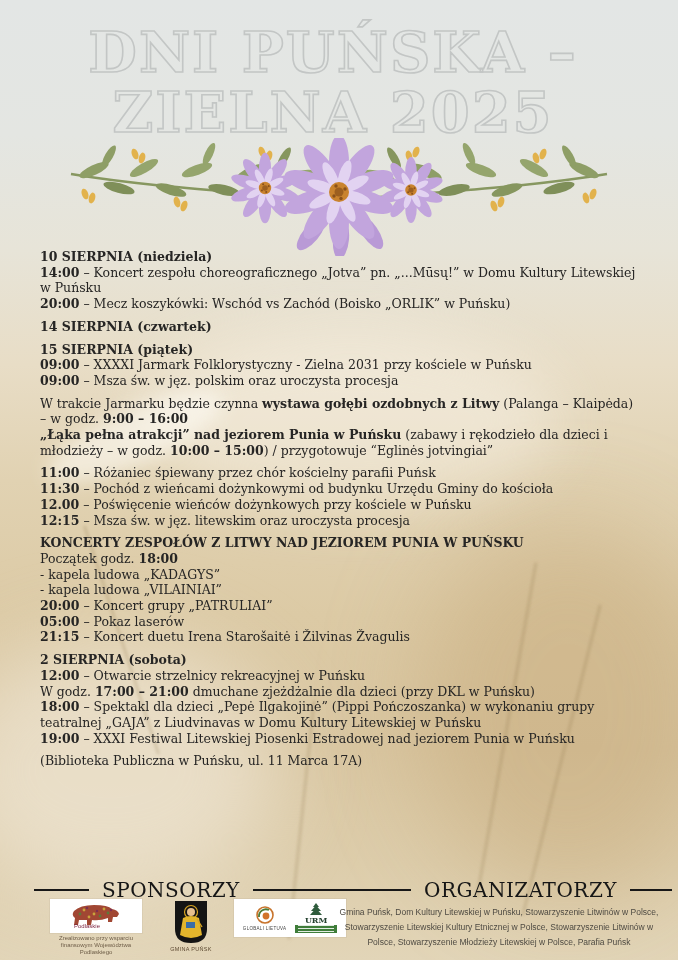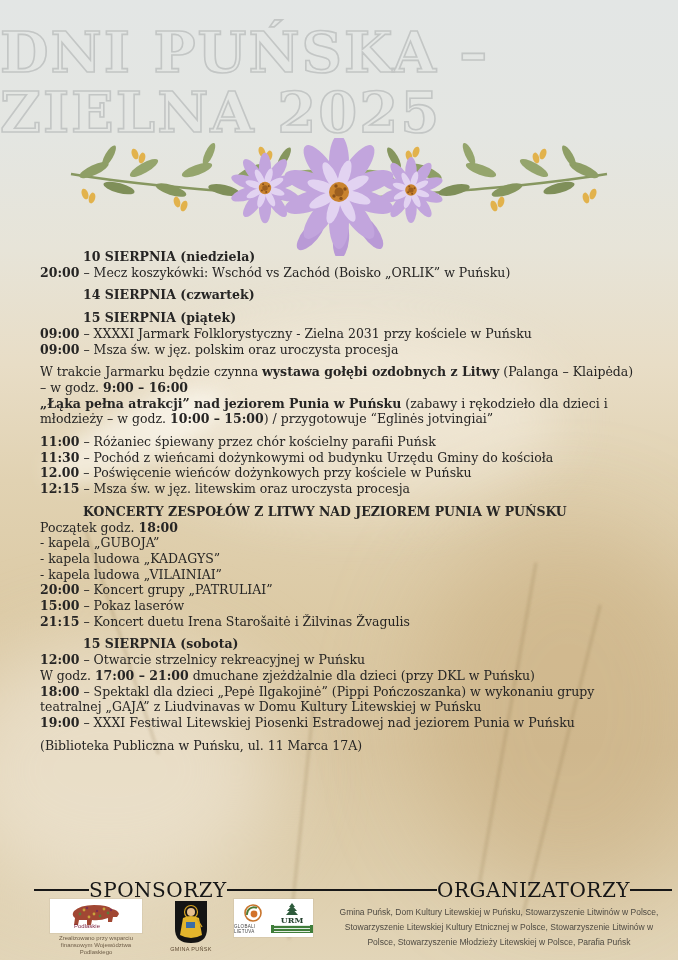--- a/index.html
+++ b/index.html
@@ -18,54 +18,54 @@
   .blob3{left:140px;top:330px;width:420px;height:180px;border-radius:50%;
     background:rgba(250,246,238,.45);filter:blur(30px);}
   .wheathead{left:40px;top:410px;width:190px;height:54px;border-radius:50%;
     background:rgba(255,253,248,.55);filter:blur(9px);transform:rotate(-24deg);}
   .stalk{width:3px;background:rgba(130,103,64,.22);filter:blur(1.5px);}
   .s1{left:505px;top:560px;height:340px;transform:rotate(10deg);}
   .s2{left:560px;top:600px;height:320px;transform:rotate(14deg);}
   .s3{left:120px;top:520px;height:240px;transform:rotate(-18deg);}
   .s4{left:300px;top:700px;height:240px;transform:rotate(6deg);}
 
-  .title-wrap{position:absolute;top:22px;left:0;right:12px;z-index:2;
+  .title-wrap{position:absolute;top:22px;left:0;right:12px;z-index:2;text-align:center;
     line-height:60px;}
   .title-line{
     font-weight:bold;font-size:56px;letter-spacing:2px;
     color:rgba(228,231,230,.30);
     -webkit-text-stroke:1.6px #c3c6c5;
   }
   .flowers{position:absolute;top:138px;left:50%;transform:translateX(-50%);z-index:2;}
 
   .schedule{position:absolute;top:249px;left:40px;width:602px;z-index:2;
     font-size:12.5px;line-height:15.7px;color:#262524;}
   .section{margin-bottom:7px;}
-  .heading{font-weight:bold;margin-left:43px;}
+  .heading{font-weight:bold;}
   .line{}
   .b{font-weight:bold;}
 
   .labels-row{position:absolute;left:0;right:0;bottom:58px;z-index:2;
-    display:flex;align-items:center;
+    display:flex;align-items:center;gap:13px;
     padding-left:34px;padding-right:6px;
     font-size:20px;letter-spacing:.5px;color:#161616;}
   .rule{border-top:2px solid #171717;height:0;}
   .rule-a{width:55px;} .rule-b{flex:1;} .rule-c{width:42px;}
 
   .logos-row{position:absolute;left:44px;bottom:4px;z-index:2;
     display:flex;align-items:flex-start;gap:20px;}
   .logo-box{background:#fff;box-shadow:0 0 0 1px rgba(0,0,0,.04);}
   .pod-box{width:92px;height:34px;display:flex;align-items:center;justify-content:center;}
   .pod-wrap{display:flex;flex-direction:column;align-items:center;width:104px;}
   .pod-caption{margin-top:2px;font-family:"Liberation Sans",sans-serif;font-size:6px;
     line-height:7px;color:#6d5c47;text-align:center;}
   .shield-wrap{display:flex;flex-direction:column;align-items:center;width:46px;}
   .shield-caption{margin-top:1px;font-family:"Liberation Sans",sans-serif;font-size:5.5px;
     color:#5d4a33;letter-spacing:.3px;}
-  .lt-box{width:79px;height:38px;display:flex;align-items:center;justify-content:space-evenly;}
+  .lt-box{width:112px;height:38px;display:flex;align-items:center;justify-content:space-evenly;}
   .lt-item{display:flex;flex-direction:column;align-items:center;}
   .globali-label{font-family:"Liberation Sans",sans-serif;font-size:4.5px;color:#444;
     letter-spacing:.3px;margin-top:1px;}
   .urm-label{font-size:8px;font-weight:bold;color:#23402e;line-height:8px;}
   .urm-bar{width:42px;height:8px;margin-top:1px;background:#3f7d3a;
     background-image:repeating-linear-gradient(180deg,
       rgba(255,255,255,.85) 0 1px, transparent 1px 3px);
     background-size:36px 100%;background-repeat:no-repeat;background-position:center;}
   .organizers{position:absolute;right:12px;bottom:10px;width:334px;z-index:2;
     font-family:"Liberation Sans",sans-serif;font-size:8.5px;line-height:15px;
@@ -154,20 +154,21 @@
     <ellipse cx="311" cy="94" rx="8" ry="20" transform="rotate(-35 311 94)"></ellipse>
   </g>
   <use href="#flower" transform="translate(206,50) scale(0.62)"></use>
   <use href="#flower" transform="translate(352,52) scale(0.58)"></use>
   <use href="#flower" transform="translate(280,54)"></use>
 </svg>
 
 <div class="schedule">
     <div class="section">
       <div class="heading">10 SIERPNIA (niedziela)</div>
+      <div class="line"><span class="b">14:00</span><span> – Koncert zespołu choreograficznego „Jotva” pn. „...Mūsų!” w Domu Kultury Litewskiej w Puńsku</span></div>
       <div class="line"><span class="b">20:00</span><span> – Mecz koszykówki: Wschód vs Zachód (Boisko „ORLIK” w Puńsku)</span></div>
     </div>
     <div class="section">
       <div class="heading">14 SIERPNIA (czwartek)</div>
     </div>
     <div class="section">
       <div class="heading">15 SIERPNIA (piątek)</div>
       <div class="line"><span class="b">09:00</span><span> – XXXXI Jarmark Folklorystyczny - Zielna 2031 przy kościele w Puńsku</span></div>
       <div class="line"><span class="b">09:00</span><span> – Msza św. w jęz. polskim oraz uroczysta procesja</span></div>
     </div>
@@ -177,29 +178,28 @@
     </div>
     <div class="section">
       <div class="line"><span class="b">11:00</span><span> – Różaniec śpiewany przez chór kościelny parafii Puńsk</span></div>
       <div class="line"><span class="b">11:30</span><span> – Pochód z wieńcami dożynkowymi od budynku Urzędu Gminy do kościoła</span></div>
       <div class="line"><span class="b">12.00</span><span> – Poświęcenie wieńców dożynkowych przy kościele w Puńsku</span></div>
       <div class="line"><span class="b">12:15</span><span> – Msza św. w jęz. litewskim oraz uroczysta procesja</span></div>
     </div>
     <div class="section">
       <div class="heading">KONCERTY ZESPOŁÓW Z LITWY NAD JEZIOREM PUNIA W PUŃSKU</div>
       <div class="line"><span>Początek godz. </span><span class="b">18:00</span></div>
-      <div class="line"><span>- kapela „GUBOJA”</span></div>
       <div class="line"><span>- kapela ludowa „KADAGYS”</span></div>
       <div class="line"><span>- kapela ludowa „VILAINIAI”</span></div>
       <div class="line"><span class="b">20:00</span><span> – Koncert grupy „PATRULIAI”</span></div>
-      <div class="line"><span class="b">15:00</span><span> – Pokaz laserów</span></div>
+      <div class="line"><span class="b">05:00</span><span> – Pokaz laserów</span></div>
       <div class="line"><span class="b">21:15</span><span> – Koncert duetu Irena Starošaitė i Žilvinas Žvagulis</span></div>
     </div>
     <div class="section">
-      <div class="heading">15 SIERPNIA (sobota)</div>
+      <div class="heading">2 SIERPNIA (sobota)</div>
       <div class="line"><span class="b">12:00</span><span> – Otwarcie strzelnicy rekreacyjnej w Puńsku</span></div>
       <div class="line"><span>W godz. </span><span class="b">17:00 – 21:00</span><span> dmuchane zjeżdżalnie dla dzieci (przy DKL w Puńsku)</span></div>
       <div class="line"><span class="b">18:00</span><span> – Spektakl dla dzieci „Pepė Ilgakojinė” (Pippi Pończoszanka) w wykonaniu grupy teatralnej „GAJA” z Liudvinavas w Domu Kultury Litewskiej w Puńsku</span></div>
       <div class="line"><span class="b">19:00</span><span> – XXXI Festiwal Litewskiej Piosenki Estradowej nad jeziorem Punia w Puńsku</span></div>
     </div>
     <div class="section">
       <div class="line"><span>(Biblioteka Publiczna w Puńsku, ul. 11 Marca 17A)</span></div>
     </div>
   </div>
 

